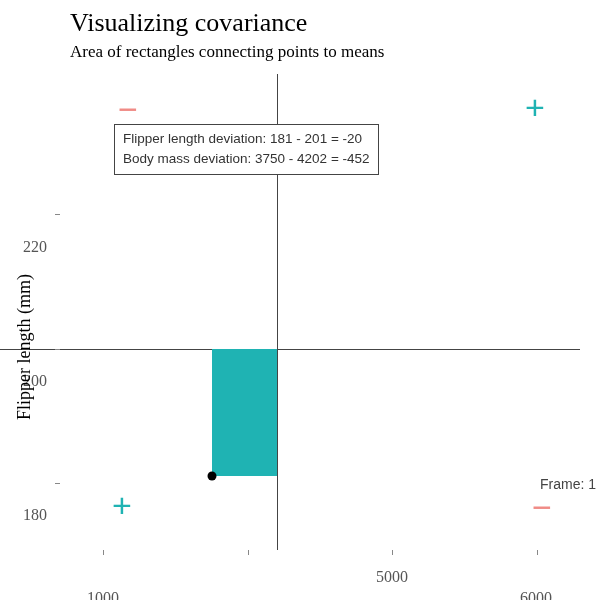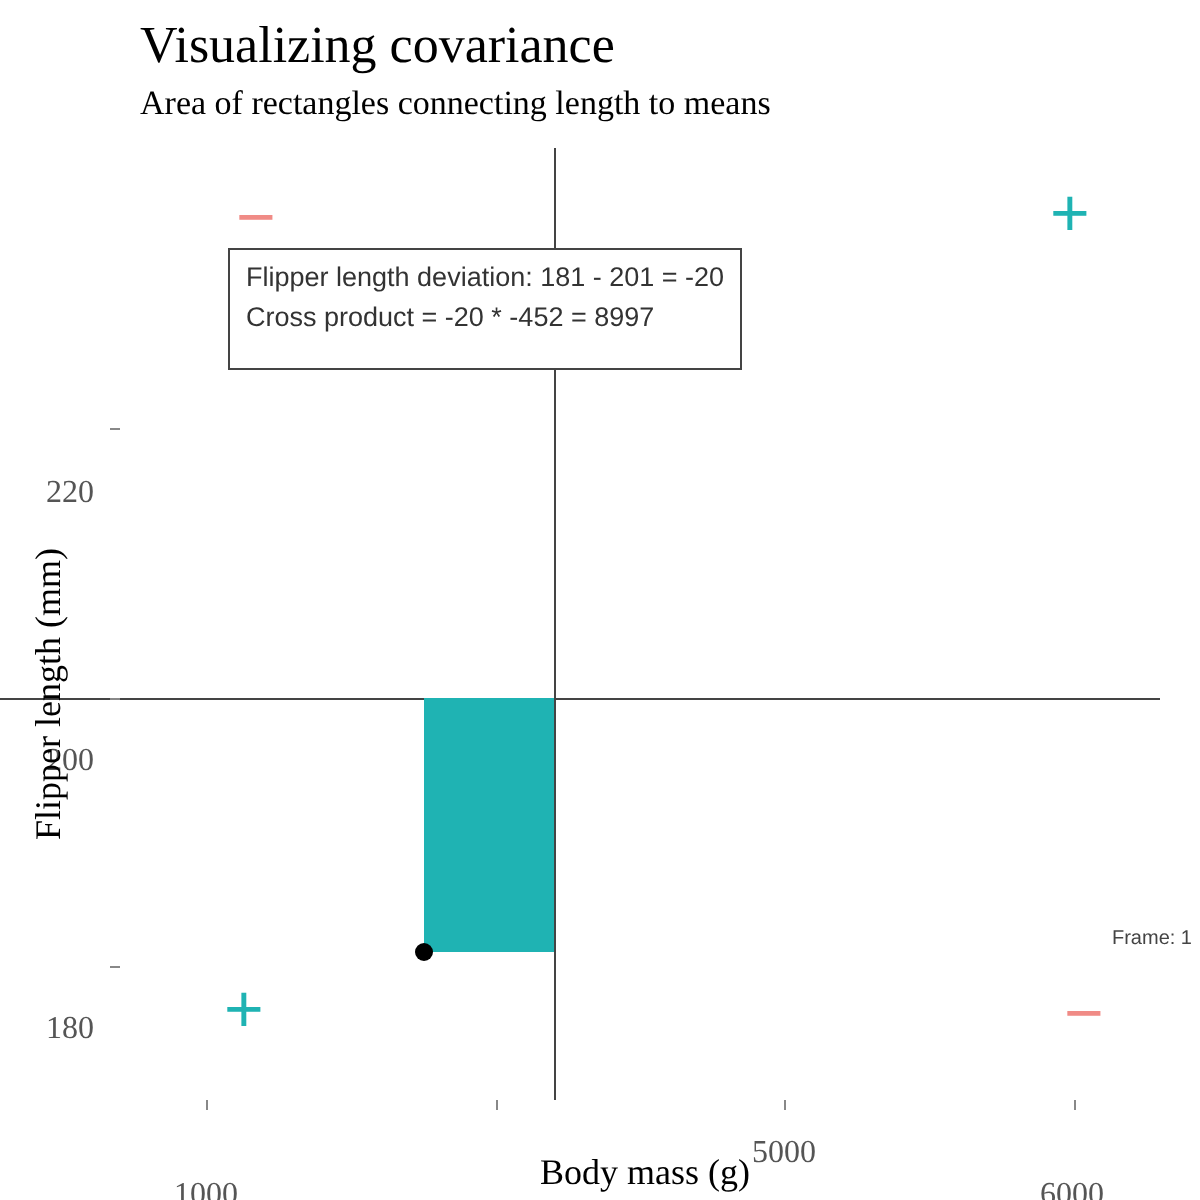--- a/index.html
+++ b/index.html
@@ -78,80 +78,79 @@
   .quad {
     font-family: Arial, Helvetica, sans-serif;
     font-size: 34px;
     font-weight: 300;
   }
   .quad-plus { color: #1fb3b3; }
   .quad-minus { color: #f08b86; }
   .ann-box {
     background: #fff;
     border: 1px solid #444;
-    padding: 4px 8px 16px 8px;
+    padding: 4px 8px 6px 8px;
     font-family: Arial, Helvetica, sans-serif;
     font-size: 13.5px;
     line-height: 1.45;
     color: #333;
   }
   .frame-label {
     position: absolute;
     right: 4px;
-    bottom: 21px;
+    bottom: 4px;
     font-family: Arial, Helvetica, sans-serif;
-    font-size: 10px;
+    font-size: 14px;
     color: #444;
     padding-left: 48px;
   }
 </style>
 </head>
 <body>
 
 <div class="stage">
 
   <div class="title">Visualizing covariance</div>
-  <div class="subtitle">Area of rectangles connecting length to means</div>
+  <div class="subtitle">Area of rectangles connecting points to means</div>
 
   <div class="plot">
 
     <div class="abs crosshair-h" style="left:-60px; width:580px; top:268.6px;"></div>
 
     <div class="abs crosshair-v" style="top:-6px; height:476px; left:217px;"></div>
 
     <div class="abs rect-fill" style="left:151.6px; top:268.6px; width:65.4px; height:127.5px;"></div>
 
     <div class="abs dot" style="left:151.6px; top:396.1px;"></div>
 
     <div class="abs quad quad-minus" style="left:58px; top:10px;">−</div>
     <div class="abs quad quad-plus" style="left:465px; top:8px;">+</div>
     <div class="abs quad quad-plus" style="left:52px; top:406px;">+</div>
     <div class="abs quad quad-minus" style="left:472px; top:408px;">−</div>
 
     <div class="abs ann-box" style="left:54px; top:44px;">
       <div>Flipper length deviation: 181 - 201 = -20</div>
-      <div>Cross product = -20 * -452 = 8997</div>
+      <div>Body mass deviation: 3750 - 4202 = -452</div>
     </div>
 
     <div class="abs tick-mark-x" style="left:43.3px; top:470px;"></div>
     <div class="abs tick-mark-x" style="left:187.8px; top:470px;"></div>
     <div class="abs tick-mark-x" style="left:332.2px; top:470px;"></div>
     <div class="abs tick-mark-x" style="left:476.7px; top:470px;"></div>
     <div class="abs tick" style="left:27px; top:477px;">1000</div>
     <div class="abs tick" style="left:171px; top:500px;">4000</div>
     <div class="abs tick" style="left:316px; top:456px;">5000</div>
     <div class="abs tick" style="left:460px; top:477px;text-align:center;">6000</div>
 
     <div class="abs tick-mark-y" style="left:-5px; top:402.9px;"></div>
     <div class="abs tick-mark-y" style="left:-5px; top:268.6px;"></div>
     <div class="abs tick-mark-y" style="left:-5px; top:134.3px;"></div>
     <div class="abs tick" style="left:-37px; top:394px;">180</div>
     <div class="abs tick" style="left:-37px; top:260px;">200</div>
     <div class="abs tick" style="left:-37px; top:126px;">220</div>
 
   </div>
 
-  <div class="axis-title" style="position:absolute; left:270px; top:576px;">Body mass (g)</div>
   <div class="axis-title axis-title-y" style="position:absolute; left:14px; top:420px; white-space:nowrap;">Flipper length (mm)</div>
 
   <div class="frame-label">Frame: 1</div>
 
 </div>
 
 </body></html>

